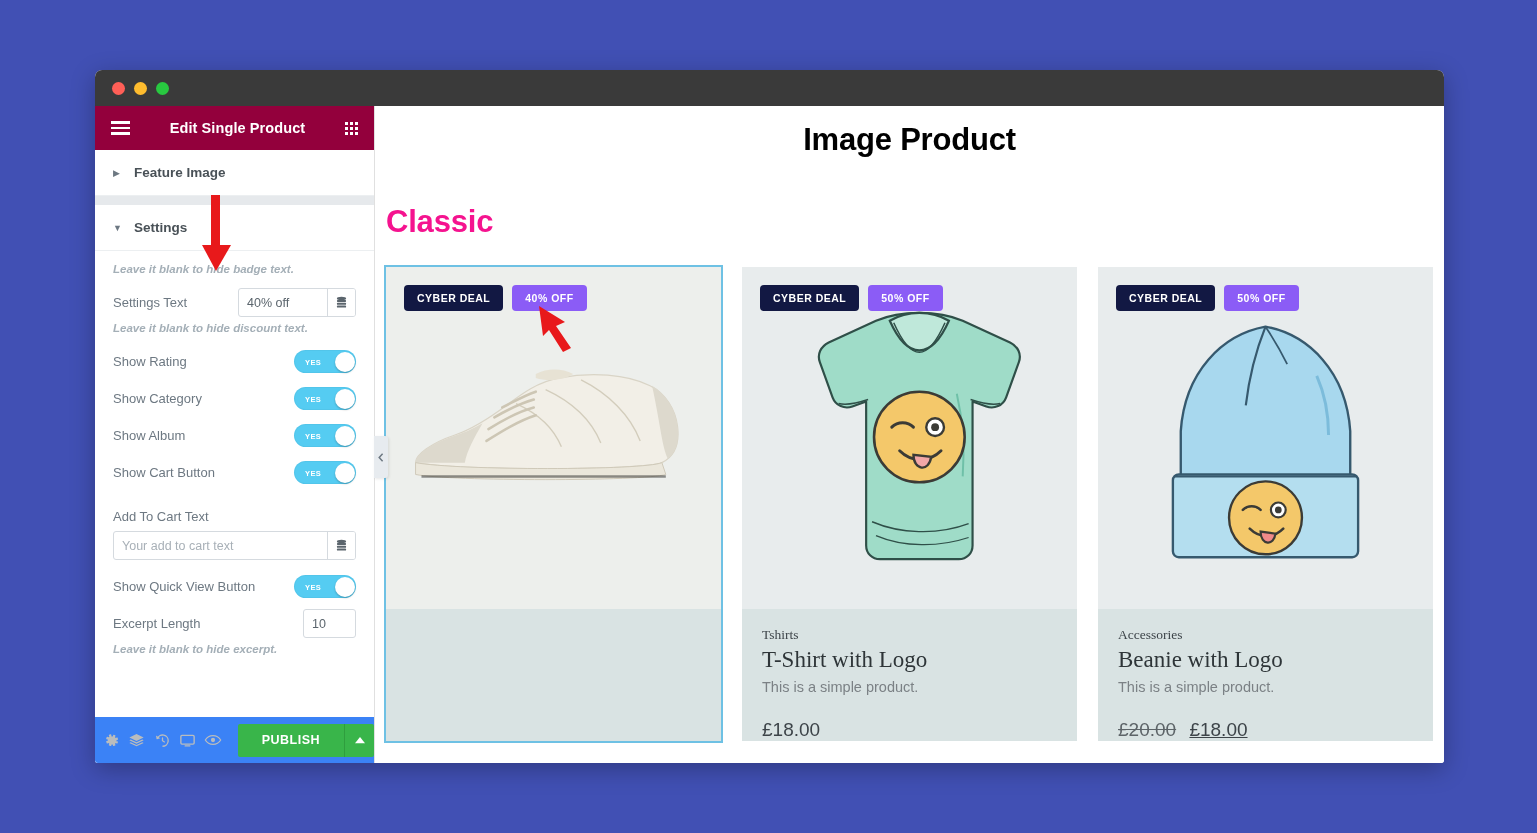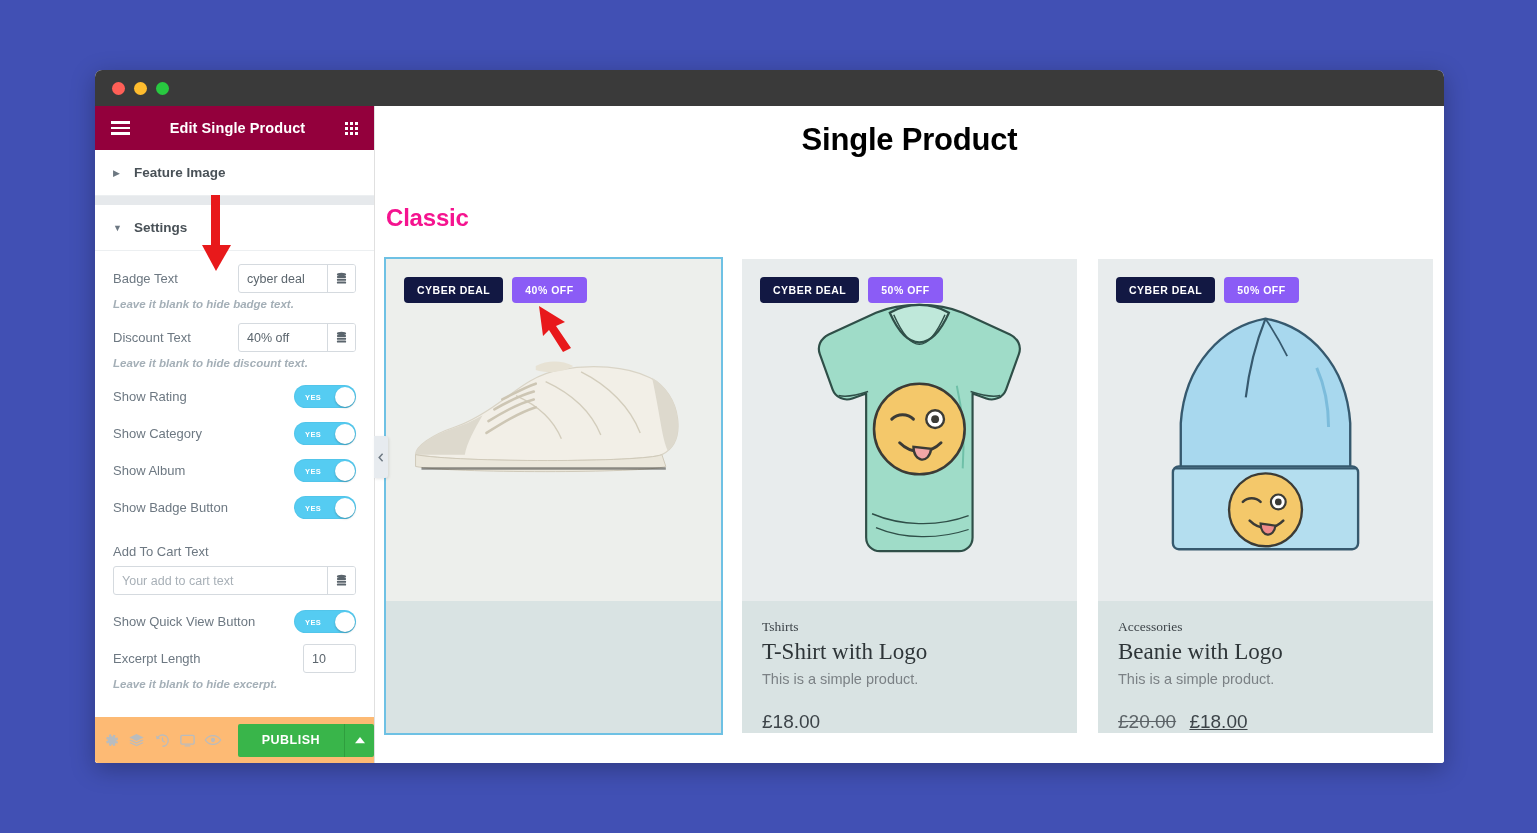--- a/index.html
+++ b/index.html
@@ -113,21 +113,21 @@
   }
   .switch .knob {
     position: absolute; right: 1.5px; top: 1.5px;
     width: 20px; height: 20px; border-radius: 50%; background: #fff;
     box-shadow: 0 1px 2px rgba(0,0,0,0.25);
   }
   .stack-label { font-size: 13px; color: #6d7882; margin-bottom: 7px; }
 
   
   .panel-footer {
-    height: 46px; background: #fdba74;
+    height: 46px; background: #3b82f6;
     display: flex; align-items: center; gap: 0; padding-left: 4px;
     flex: 0 0 auto;
   }
   .tool-btn {
     width: 33px; height: 46px; display: flex; align-items: center;
     justify-content: center; cursor: pointer;
   }
   .publish-grp { display: flex; margin-left: 12px; height: 33px; }
   .publish-btn {
     background: #39b54a; color: #fff; font-size: 12.5px; font-weight: bold;
@@ -152,21 +152,21 @@
 
   
   .preview {
     flex: 1 1 auto; background: #fff; position: relative; overflow: hidden;
   }
   .preview-title {
     text-align: center; font-size: 31px; font-weight: bold; color: #000;
     margin-top: 16px; letter-spacing: -.2px;
   }
   .preview-sub {
-    font-size: 24px; font-weight: bold; color: #f5138f;
+    font-size: 31px; font-weight: bold; color: #f5138f;
     margin: 46px 0 0 11px; letter-spacing: -.2px;
   }
 
   .cards {
     display: flex; gap: 21px; margin-top: 27px; padding: 0 11px;
   }
   .card {
     flex: 1 1 0; background: #d9e3e3; position: relative;
     display: flex; flex-direction: column; min-width: 0;
   }
@@ -250,38 +250,24 @@
 
         <div class="section-sep"></div>
 
         <div class="section-head">
           <span class="caret">▼</span>
           <span class="lbl">Settings</span>
         </div>
 
         <div class="controls">
 
+          <div class="ctl-hint">Leave it blank to hide badge text.</div>
+
           <div class="ctl-row">
-            <span class="ctl-label">Badge Text</span>
-            <span class="input-wrap short">
-              <input type="text" value="cyber deal" style="">
-              <span class="tag-btn">
-                <svg width="13" height="13" viewBox="0 0 14 14" aria-hidden="true">
-                  <ellipse cx="7" cy="2.6" rx="5" ry="1.8" fill="#5b656d"></ellipse>
-                  <rect x="2" y="4.3" width="10" height="2.2" rx="1" fill="#5b656d"></rect>
-                  <rect x="2" y="7.3" width="10" height="2.2" rx="1" fill="#5b656d"></rect>
-                  <rect x="2" y="10.3" width="10" height="2.2" rx="1" fill="#5b656d"></rect>
-                </svg>
-              </span>
-            </span>
-          </div>
-          <div class="ctl-hint">Leave it blank to hide badge text.</div>
-
-          <div class="ctl-row">
-            <span class="ctl-label">Discount Text</span>
+            <span class="ctl-label">Settings Text</span>
             <span class="input-wrap short">
               <input type="text" value="40% off" style="">
               <span class="tag-btn">
                 <svg width="13" height="13" viewBox="0 0 14 14" aria-hidden="true">
                   <ellipse cx="7" cy="2.6" rx="5" ry="1.8" fill="#5b656d"></ellipse>
                   <rect x="2" y="4.3" width="10" height="2.2" rx="1" fill="#5b656d"></rect>
                   <rect x="2" y="7.3" width="10" height="2.2" rx="1" fill="#5b656d"></rect>
                   <rect x="2" y="10.3" width="10" height="2.2" rx="1" fill="#5b656d"></rect>
                 </svg>
               </span>
@@ -307,21 +293,21 @@
 
           <div class="ctl-row">
             <span class="ctl-label">Show Album</span>
             <span class="switch">
               <span class="yes">YES</span>
               <span class="knob"></span>
             </span>
           </div>
 
           <div class="ctl-row">
-            <span class="ctl-label">Show Badge Button</span>
+            <span class="ctl-label">Show Cart Button</span>
             <span class="switch">
               <span class="yes">YES</span>
               <span class="knob"></span>
             </span>
           </div>
 
           <div style="margin-top:19px;">
             <div class="stack-label">Add To Cart Text</div>
             <span class="input-wrap wide">
               <input type="text" placeholder="Your add to cart text" style="">
@@ -398,21 +384,21 @@
 
       <div class="collapse-tab">
         <svg width="6" height="9" viewBox="0 0 6 9" aria-hidden="true">
           <path fill="none" stroke="#6d7882" stroke-width="1.5" d="M4.6 .8L1.2 4.5l3.4 3.7"></path>
         </svg>
       </div>
     </div>
 
     <div class="preview">
 
-      <div class="preview-title">Single Product</div>
+      <div class="preview-title">Image Product</div>
       <div class="preview-sub">Classic</div>
 
       <div class="cards">
 
         <div class="card c1 active">
           <div class="card-media">
             <div class="badges">
               <span class="badge deal">CYBER DEAL</span>
               <span class="badge off">40% OFF</span>
             </div>

